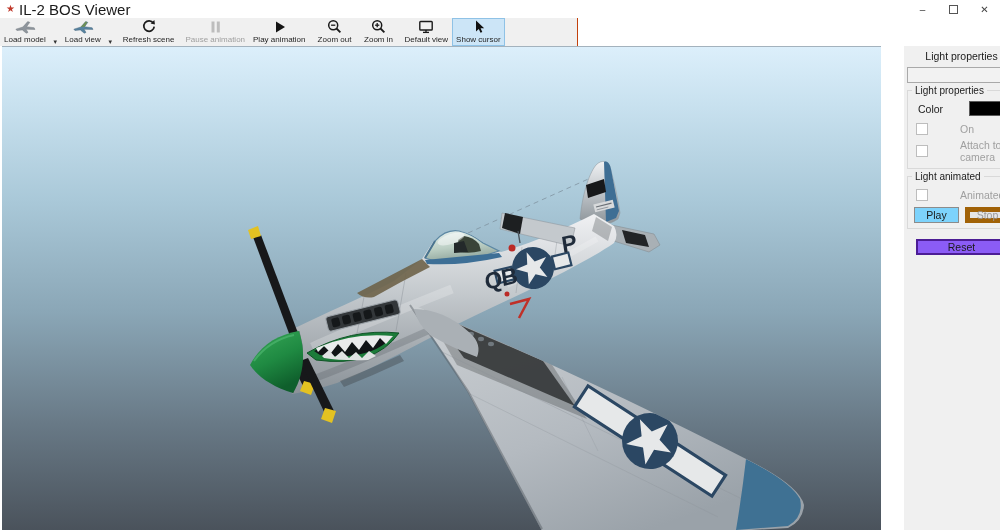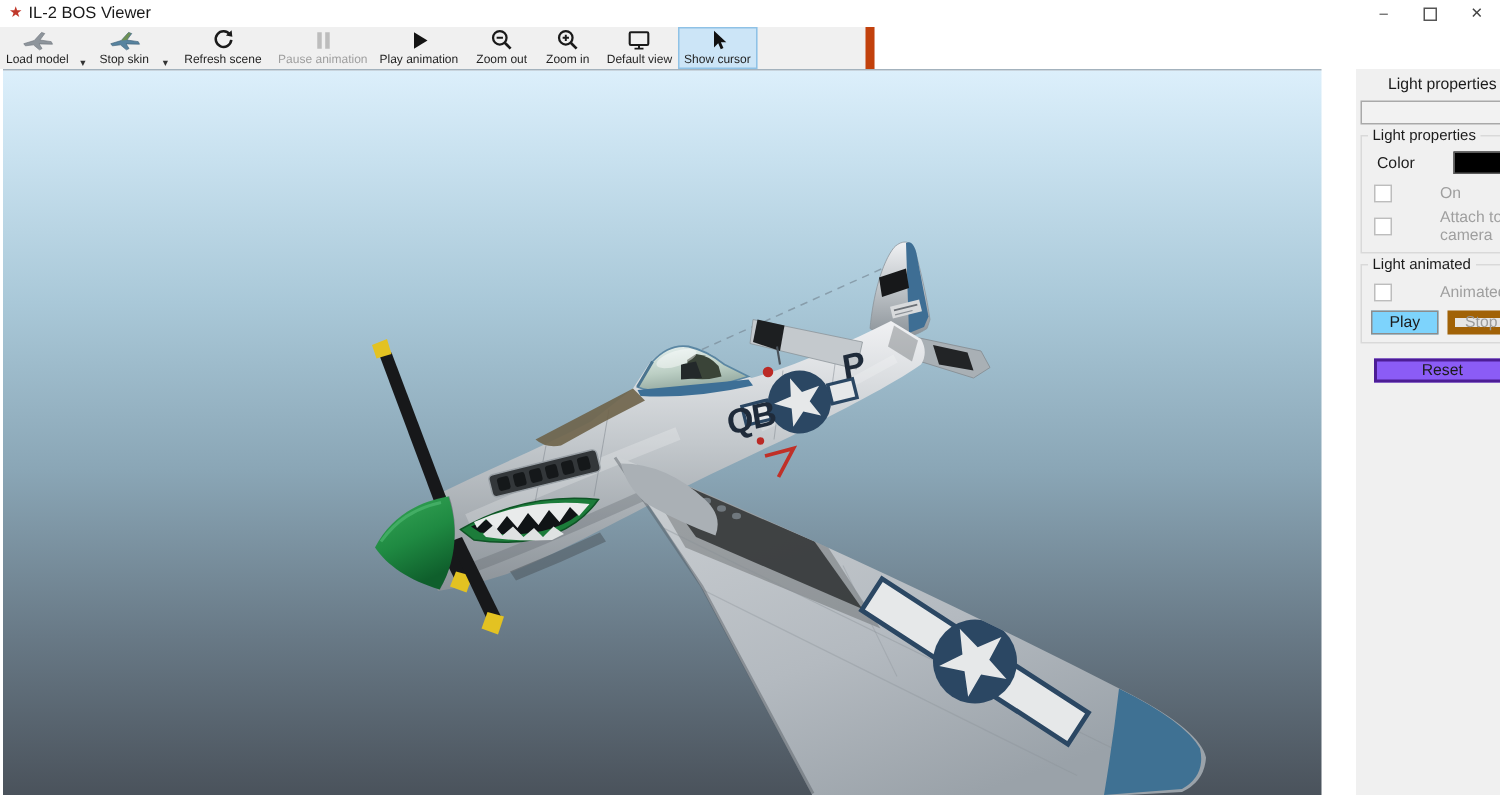--- a/index.html
+++ b/index.html
@@ -4,27 +4,27 @@
 <style>
   html,body{margin:0;padding:0;}
   body{
     width:1000px;height:530px;position:relative;overflow:hidden;
     background:#ffffff;font-family:"Liberation Sans",sans-serif;
     -webkit-font-smoothing:antialiased;
   }
   
   .titlebar{position:absolute;top:0;left:0;width:1000px;height:18px;background:#fff;display:flex;align-items:center;}
   .app-star{font-size:10px;color:#c0392b;margin:0 4px 0 6px;line-height:1;}
-  .app-title{font-size:11px;color:#1a1a1a;}
+  .app-title{font-size:15px;color:#1a1a1a;}
   .win-controls{position:absolute;right:0;top:0;height:18px;display:flex;}
   .win-btn{width:31px;height:18px;display:flex;align-items:center;justify-content:center;color:#444;font-size:10px;}
   .max-box{width:7px;height:7px;border:1px solid #555;display:inline-block;}
   
   .toolbar{position:absolute;top:18px;left:0;width:577px;height:28px;background:#f0f0f0;
-    border-right:6px solid #c2410c;display:flex;align-items:flex-end;}
+    border-right:1px solid #c2410c;display:flex;align-items:flex-end;}
   .tb-btn{display:flex;flex-direction:column;align-items:center;justify-content:center;gap:1px;
     padding:1px 4px 2px 4px;min-width:44px;font-size:8px;color:#1f1f1f;background:transparent;border:none;}
   .tb-btn .tb-icon{height:15px;display:flex;align-items:center;}
   .tb-btn.disabled{color:#9f9f9f;}
   .tb-btn.active{background:#cce5f7;box-shadow:inset 0 0 0 1px #8fc2e6;}
   .tb-arrow{width:11px;display:flex;align-items:center;justify-content:center;font-size:7px;color:#333;background:transparent;border:none;padding:0;}
   .tb-sep{width:1px;background:#cfcfcf;margin:2px 1px;}
   
   .viewport{position:absolute;left:2px;top:46px;width:879px;height:484px;
     border-top:1px solid #a3b2bd;
@@ -85,21 +85,21 @@
       <span>▾</span>
     </button>
 
   <button class="tb-btn">
     <span class="tb-icon">
       <svg width="22" height="14" viewBox="0 0 20 13">
           <path d="M1.5,8.5 L8,6.5 L12.5,1.5 L14.5,2.2 L11.5,6.2 L18.5,7.2 L19.3,8.8 L11,8.6 L12.8,11.5 L11.2,12.3 L7.5,9.2 L2.5,9.8 Z" fill="#57839f" stroke="#3e617a" stroke-width="0.4"></path>
           <path d="M8,6.5 L12.5,1.5 L14,2 L11.5,6.2 Z" fill="#6e8f54"></path>
         </svg>
     </span>
-    <span>Stop skin</span>
+    <span>Load view</span>
   </button>
   <button class="tb-arrow">
       <span>▾</span>
     </button>
 
   <div class="tb-sep"></div>
 
   <button class="tb-btn">
     <span class="tb-icon">
       <svg width="15" height="15" viewBox="0 0 15 15">

